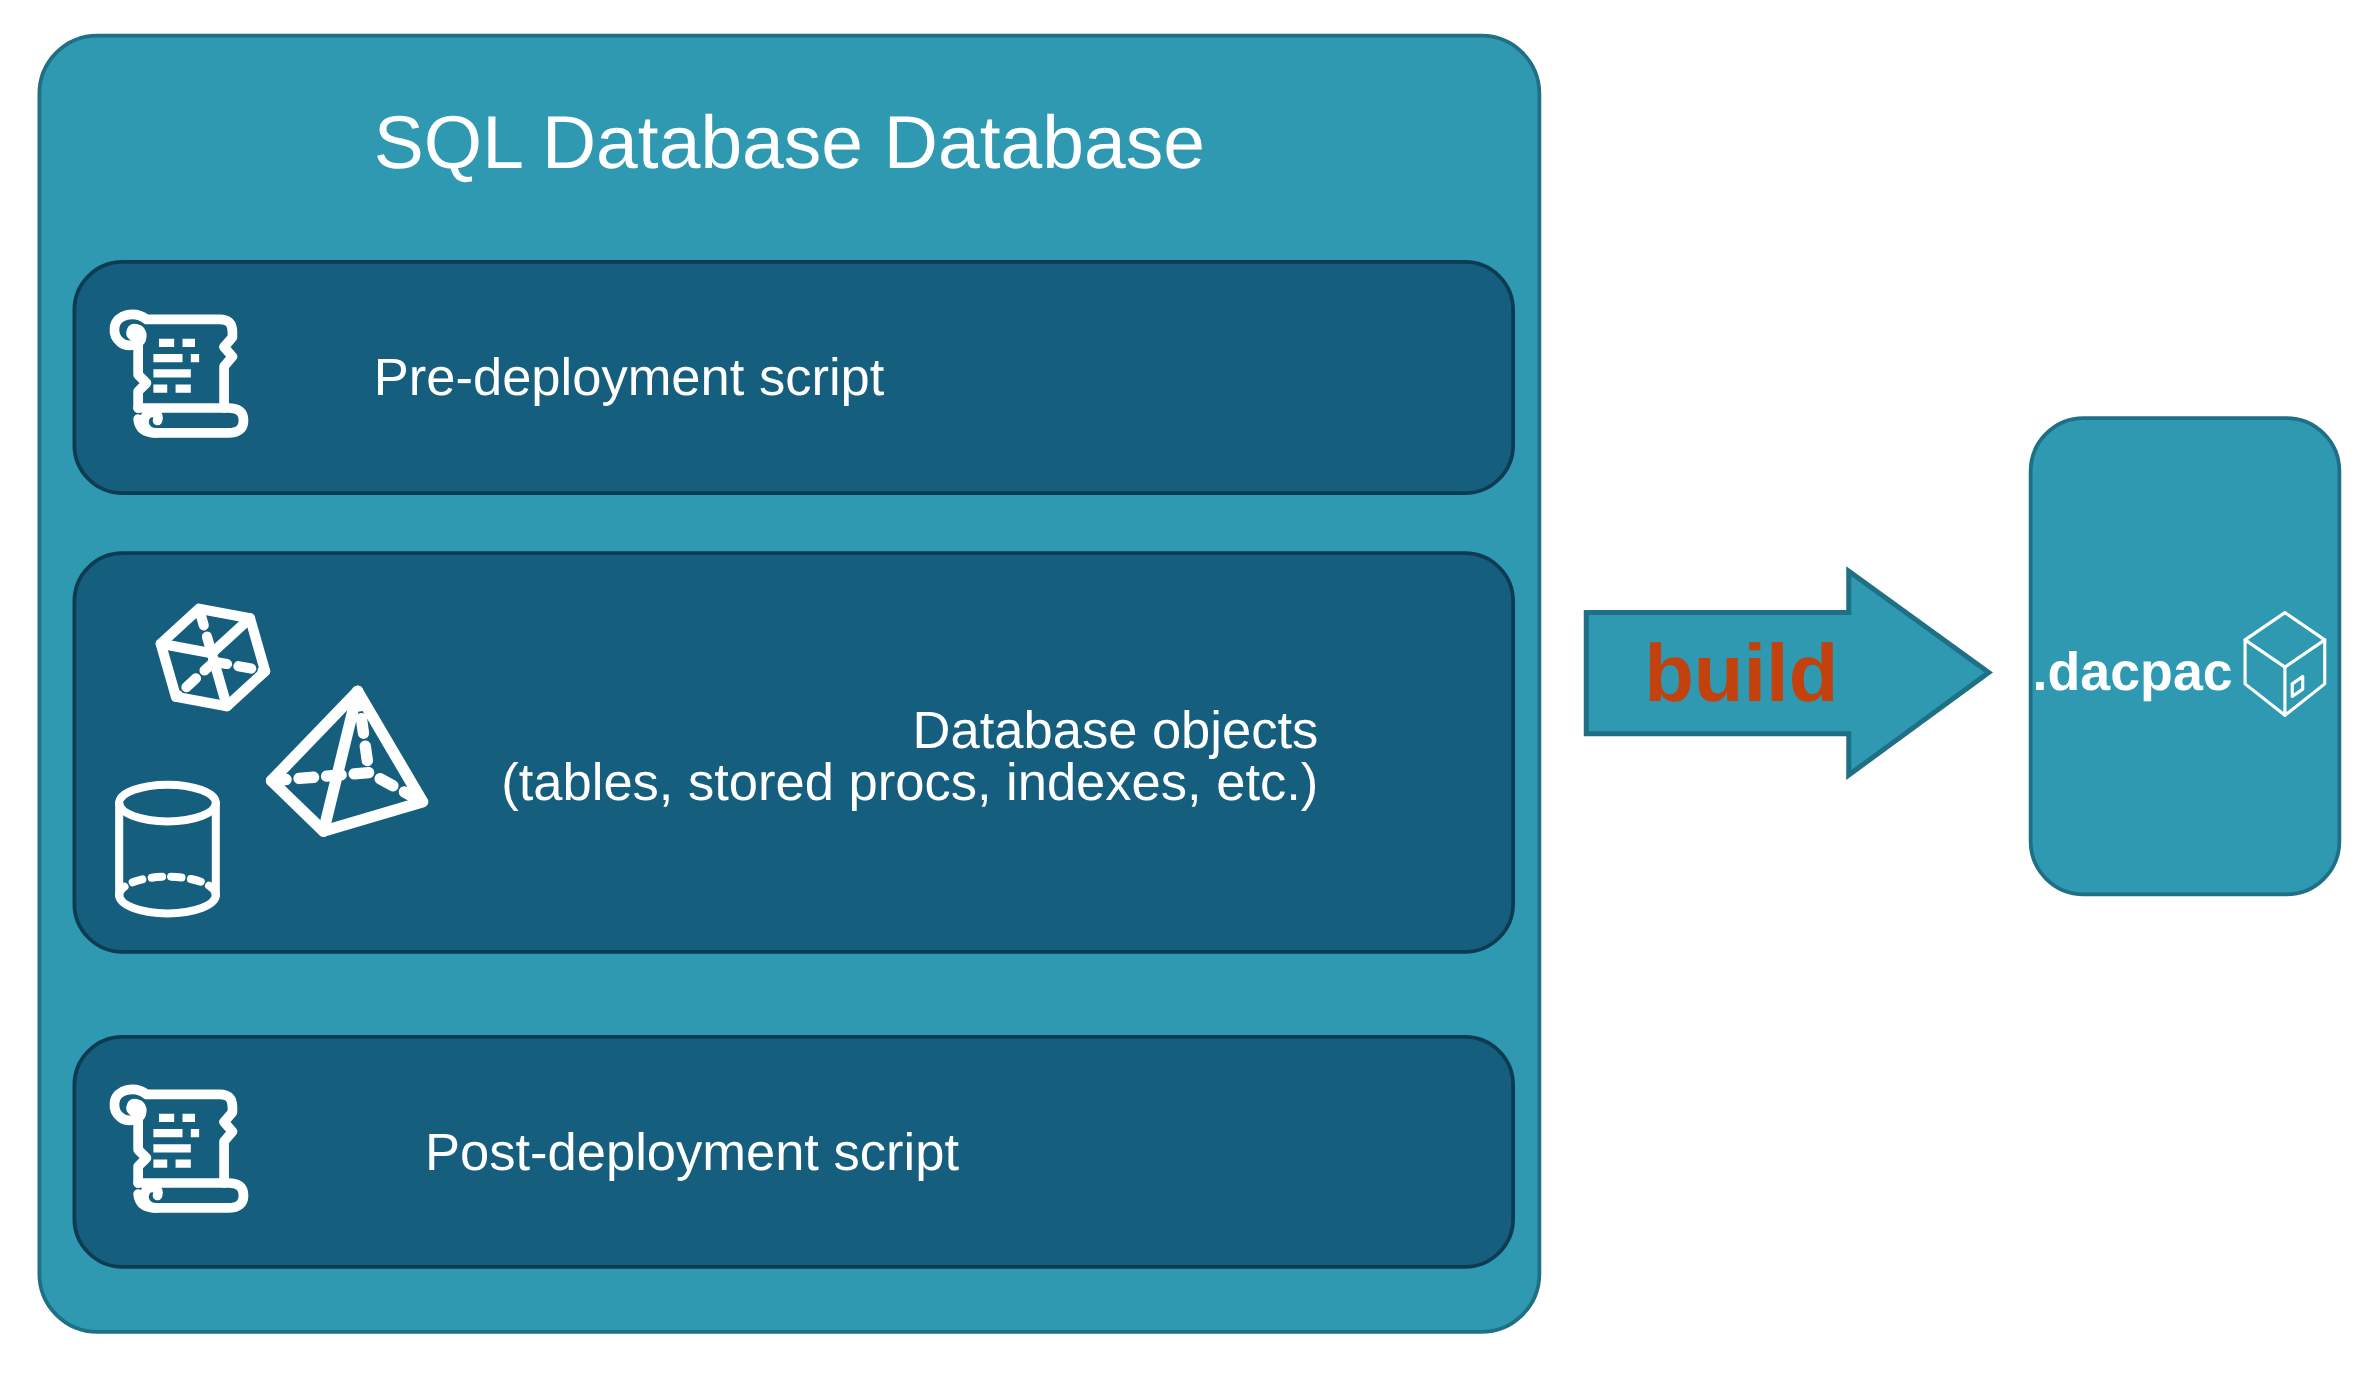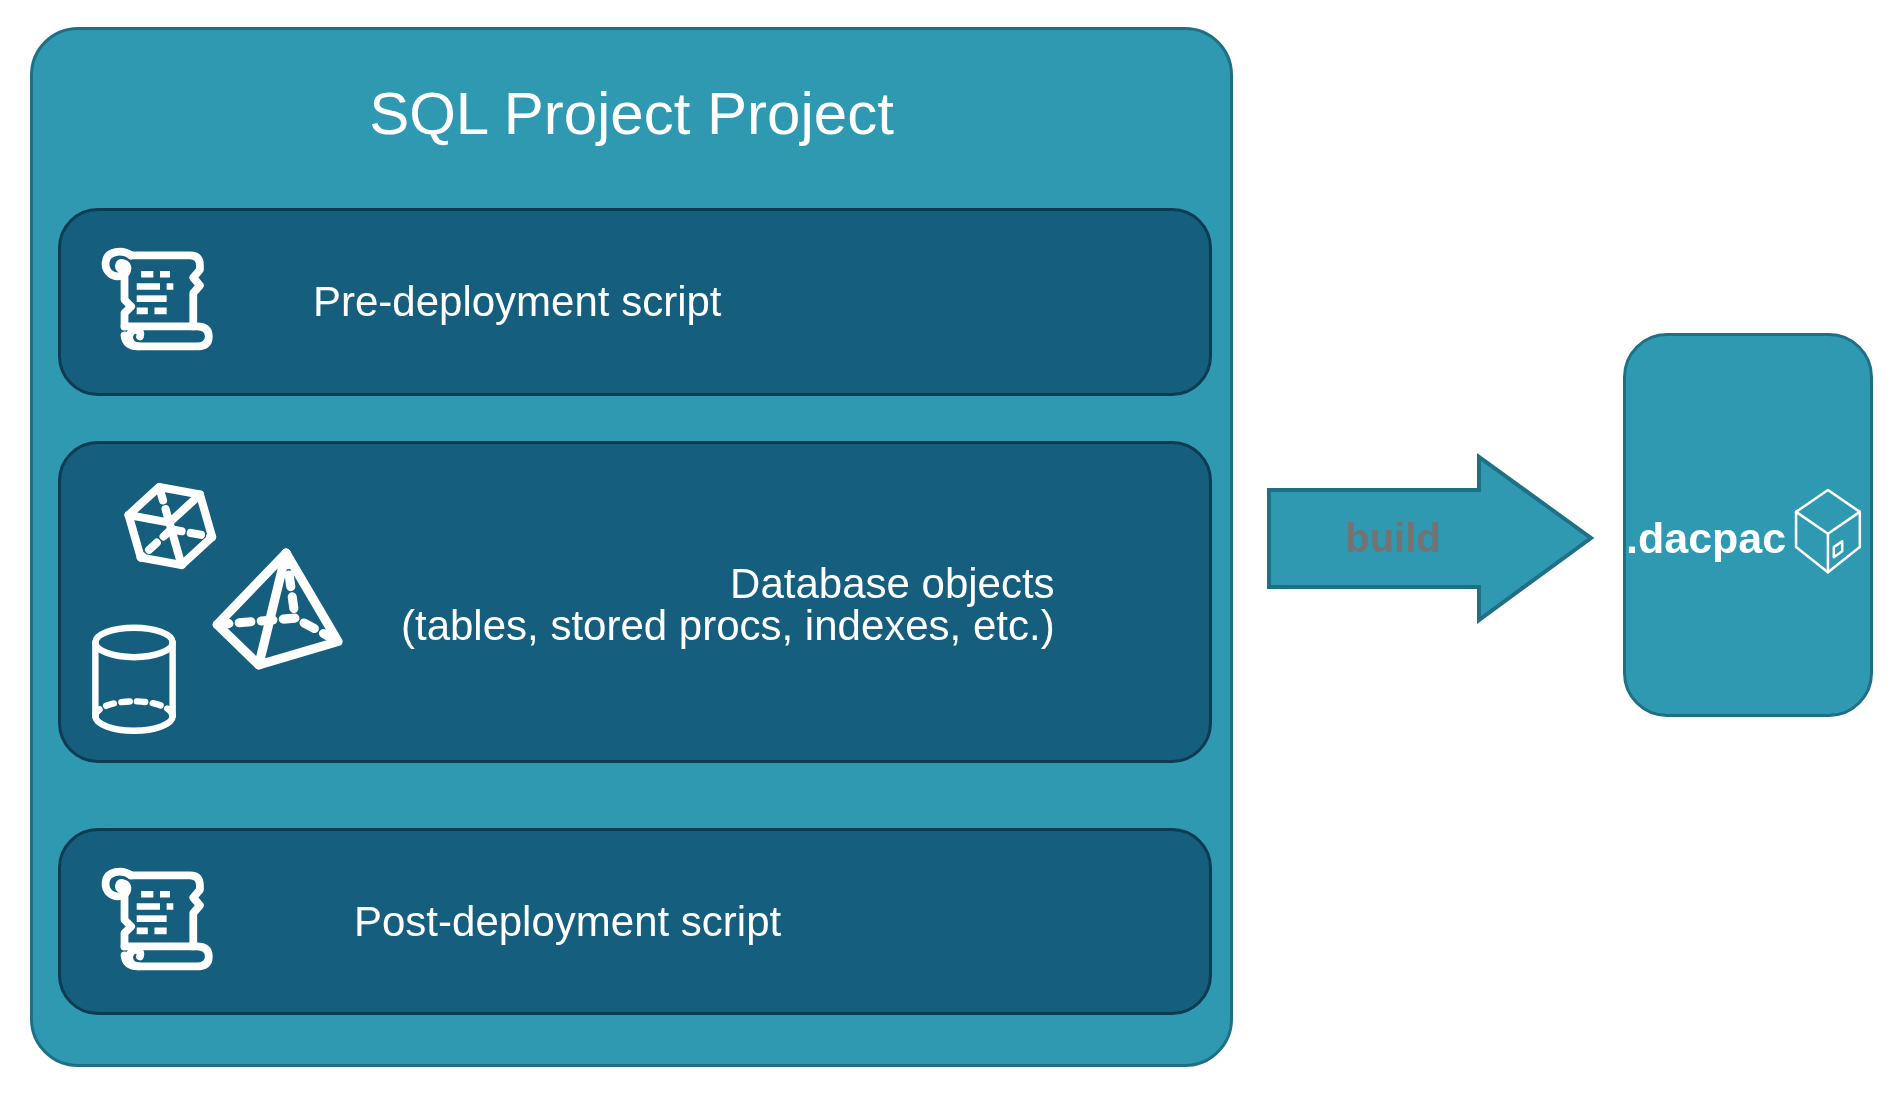--- a/index.html
+++ b/index.html
@@ -39,21 +39,20 @@
     position: absolute;
     left: 25px;
     width: 1154px;
     box-sizing: border-box;
     background: #155E7E;
     border: 3px solid #0D3B52;
     border-radius: 40px;
     color: #ffffff;
     display: flex;
     align-items: center;
-    padding-left: 14px;
   }
   .box-pre     { top: 178px; height: 188px; }
   .box-objects { top: 411px; height: 322px; }
   .box-post    { top: 798px; height: 187px; gap: 41px; }
 
   .scroll-wrap {
     flex: 0 0 auto;
     width: 122px; height: 134px;
     margin-left: 24px;
   }
@@ -102,22 +101,22 @@
     width: 330px; height: 171px;
   }
   .build-arrow svg { width: 100%; height: 100%; display: block; }
   .arrow-label {
     position: absolute;
     left: 1293px; top: 486px;
     width: 200px; height: 104px;
     display: flex;
     align-items: center;
     justify-content: center;
-    color: #737373;
-    font-size: 40px;
+    color: #c2410c;
+    font-size: 65px;
     font-weight: 700;
   }
 
   
   .dacpac {
     position: absolute;
     left: 1623px; top: 333px;
     width: 250px; height: 384px;
     box-sizing: border-box;
     background: #2E99B1;
@@ -139,21 +138,21 @@
     margin-top: 14px;
   }
   .package-wrap svg { width: 100%; height: 100%; display: block; }
 </style>
 </head>
 <body>
 
 <div class="canvas">
 
   <div class="project">
-    <div class="project-title">SQL Project Project</div>
+    <div class="project-title">SQL Database Database</div>
 
     <div class="inner-box box-pre">
       <span class="scroll-wrap">
         <svg viewBox="0 0 110 100">
           <g fill="none" stroke="#ffffff" stroke-width="7" stroke-linejoin="round" stroke-linecap="round">
             <path d="M29 8 C21 2 7 4 6 14 C5 23 13 29 21 26 C27 24 27 16 22 15 C18 14 17 18 19 20"></path>
             <path d="M29 8 H82 Q91 8 91 17 V21 L85 28 L91 35 L85 42 V72"></path>
             <path d="M23 25 V48 L29 54 L23 60 V72"></path>
             <path d="M23 72 H88 Q99 72 99 81 Q99 90 88 90 H36 Q24 90 23 80"></path>
             <path d="M36 90 C28 90 25 82 29 77 C33 73 39 76 37 81"></path>

